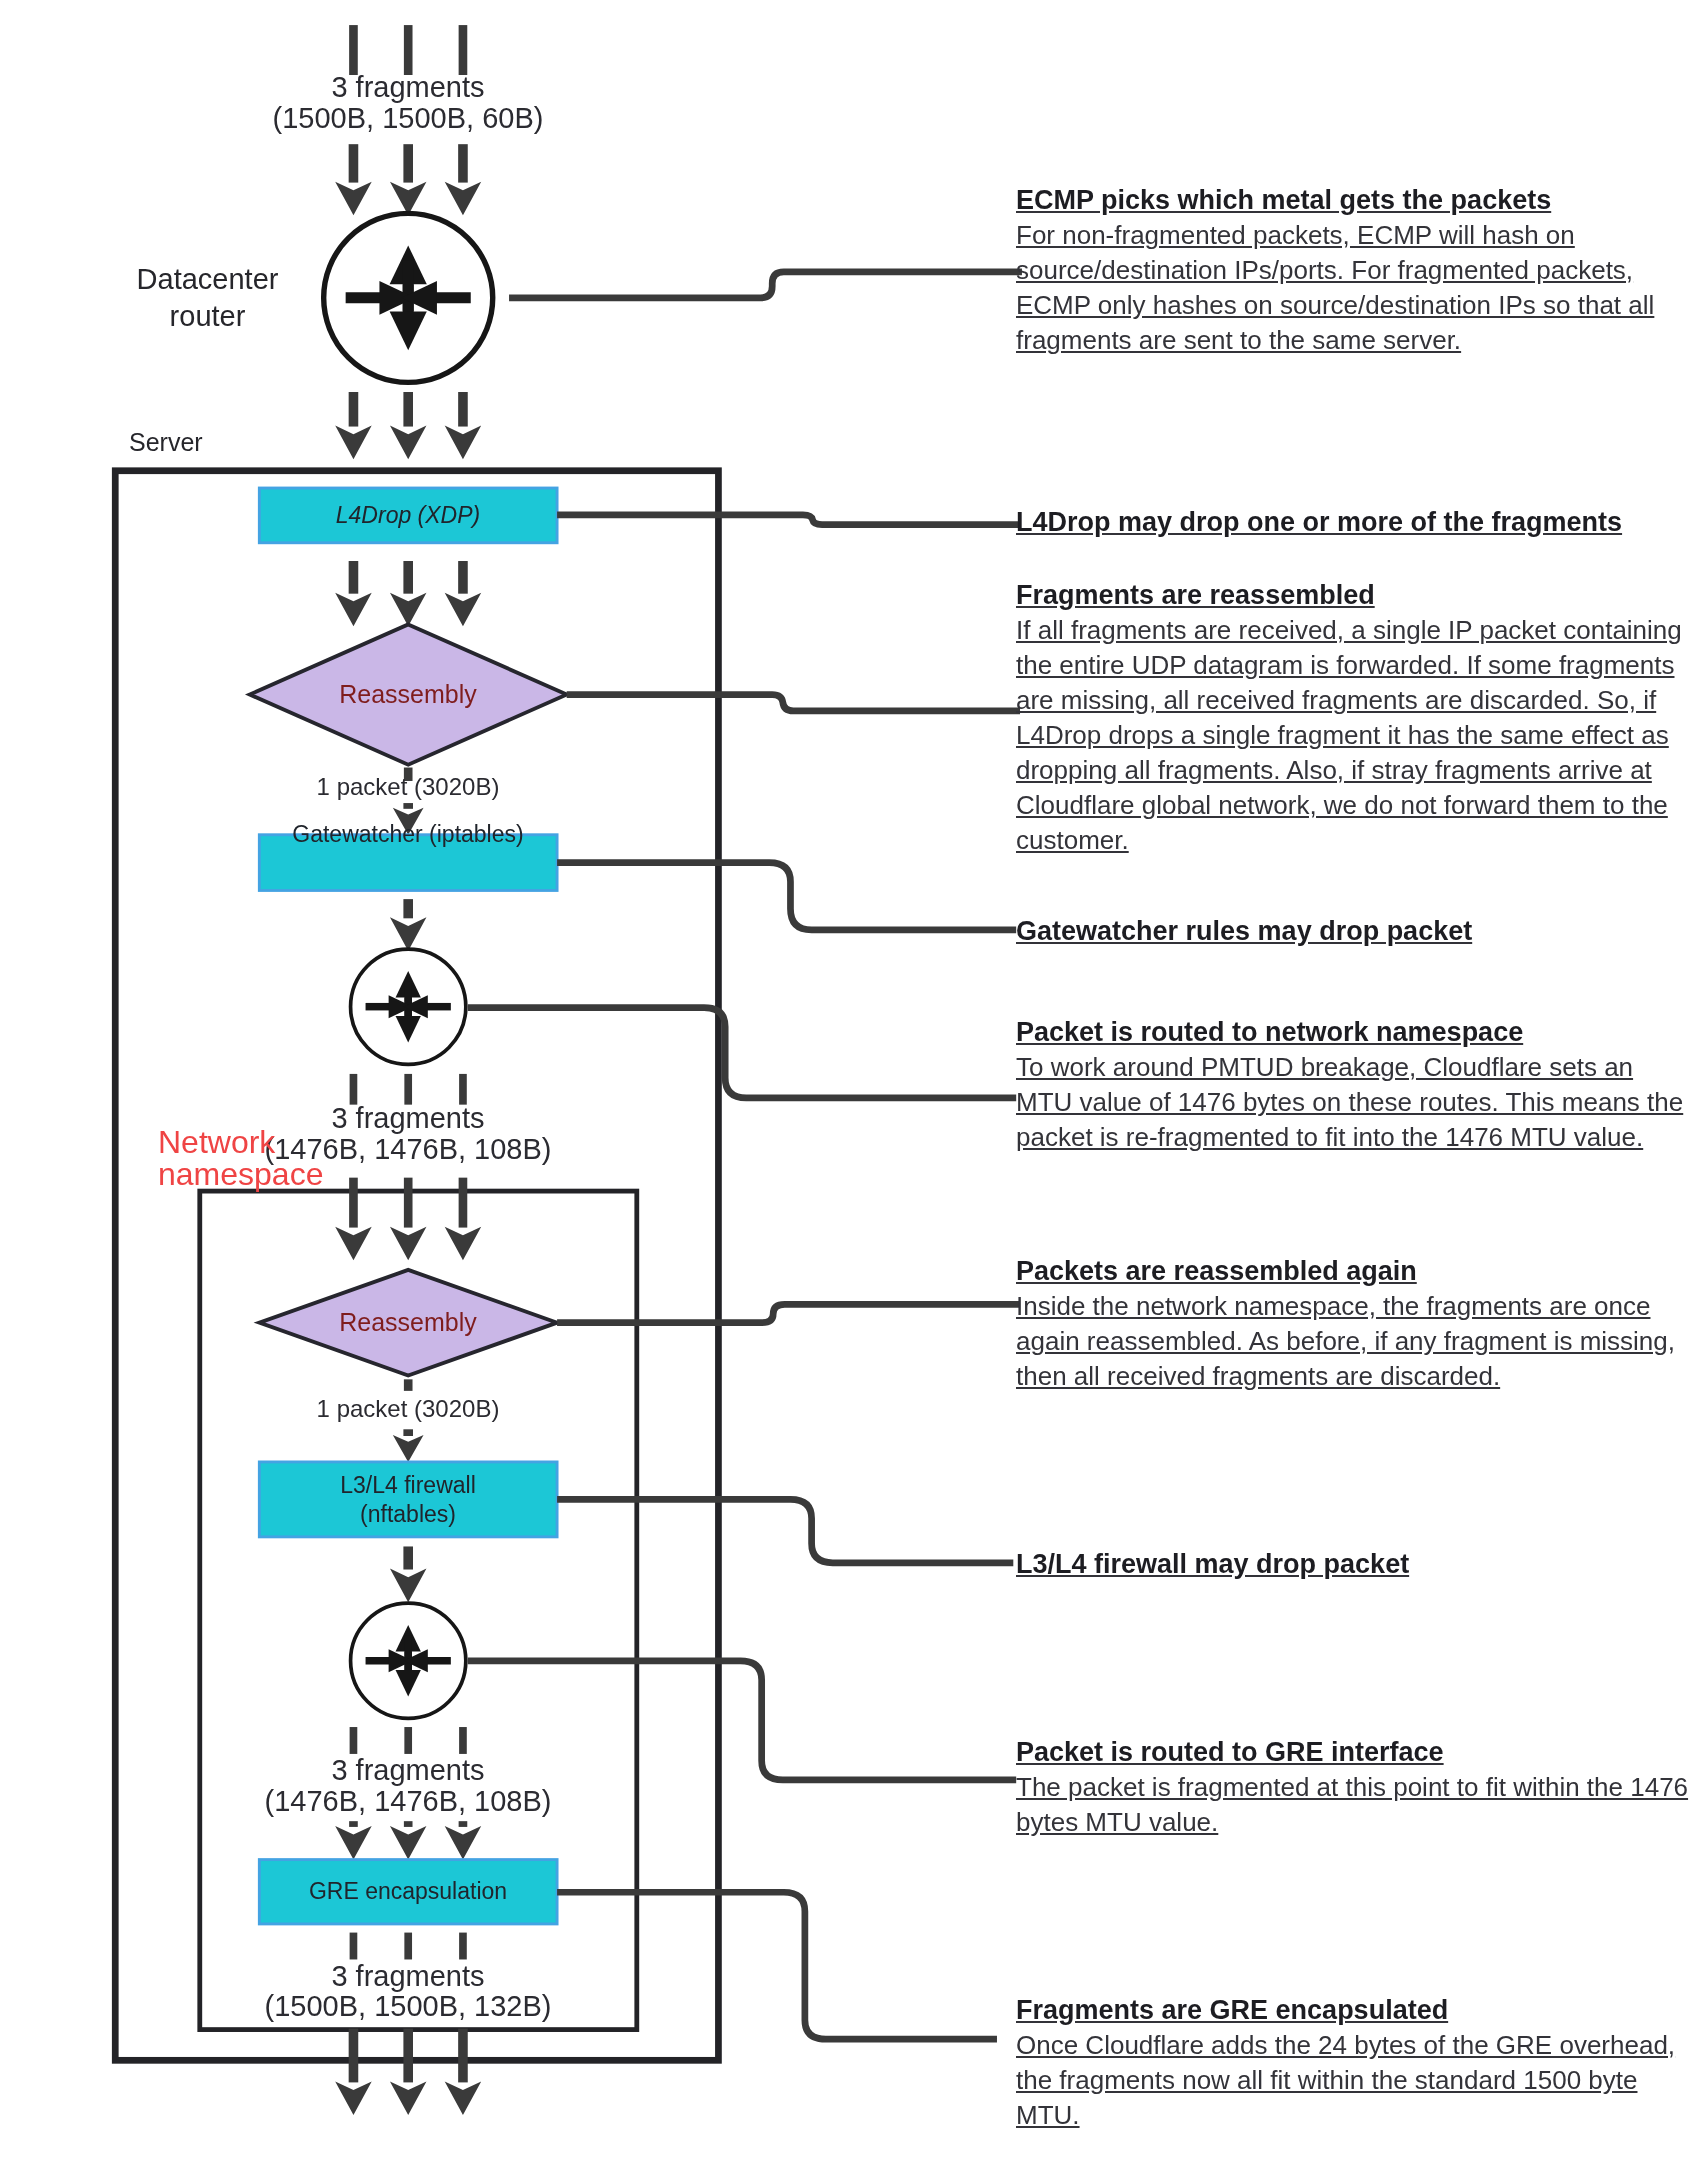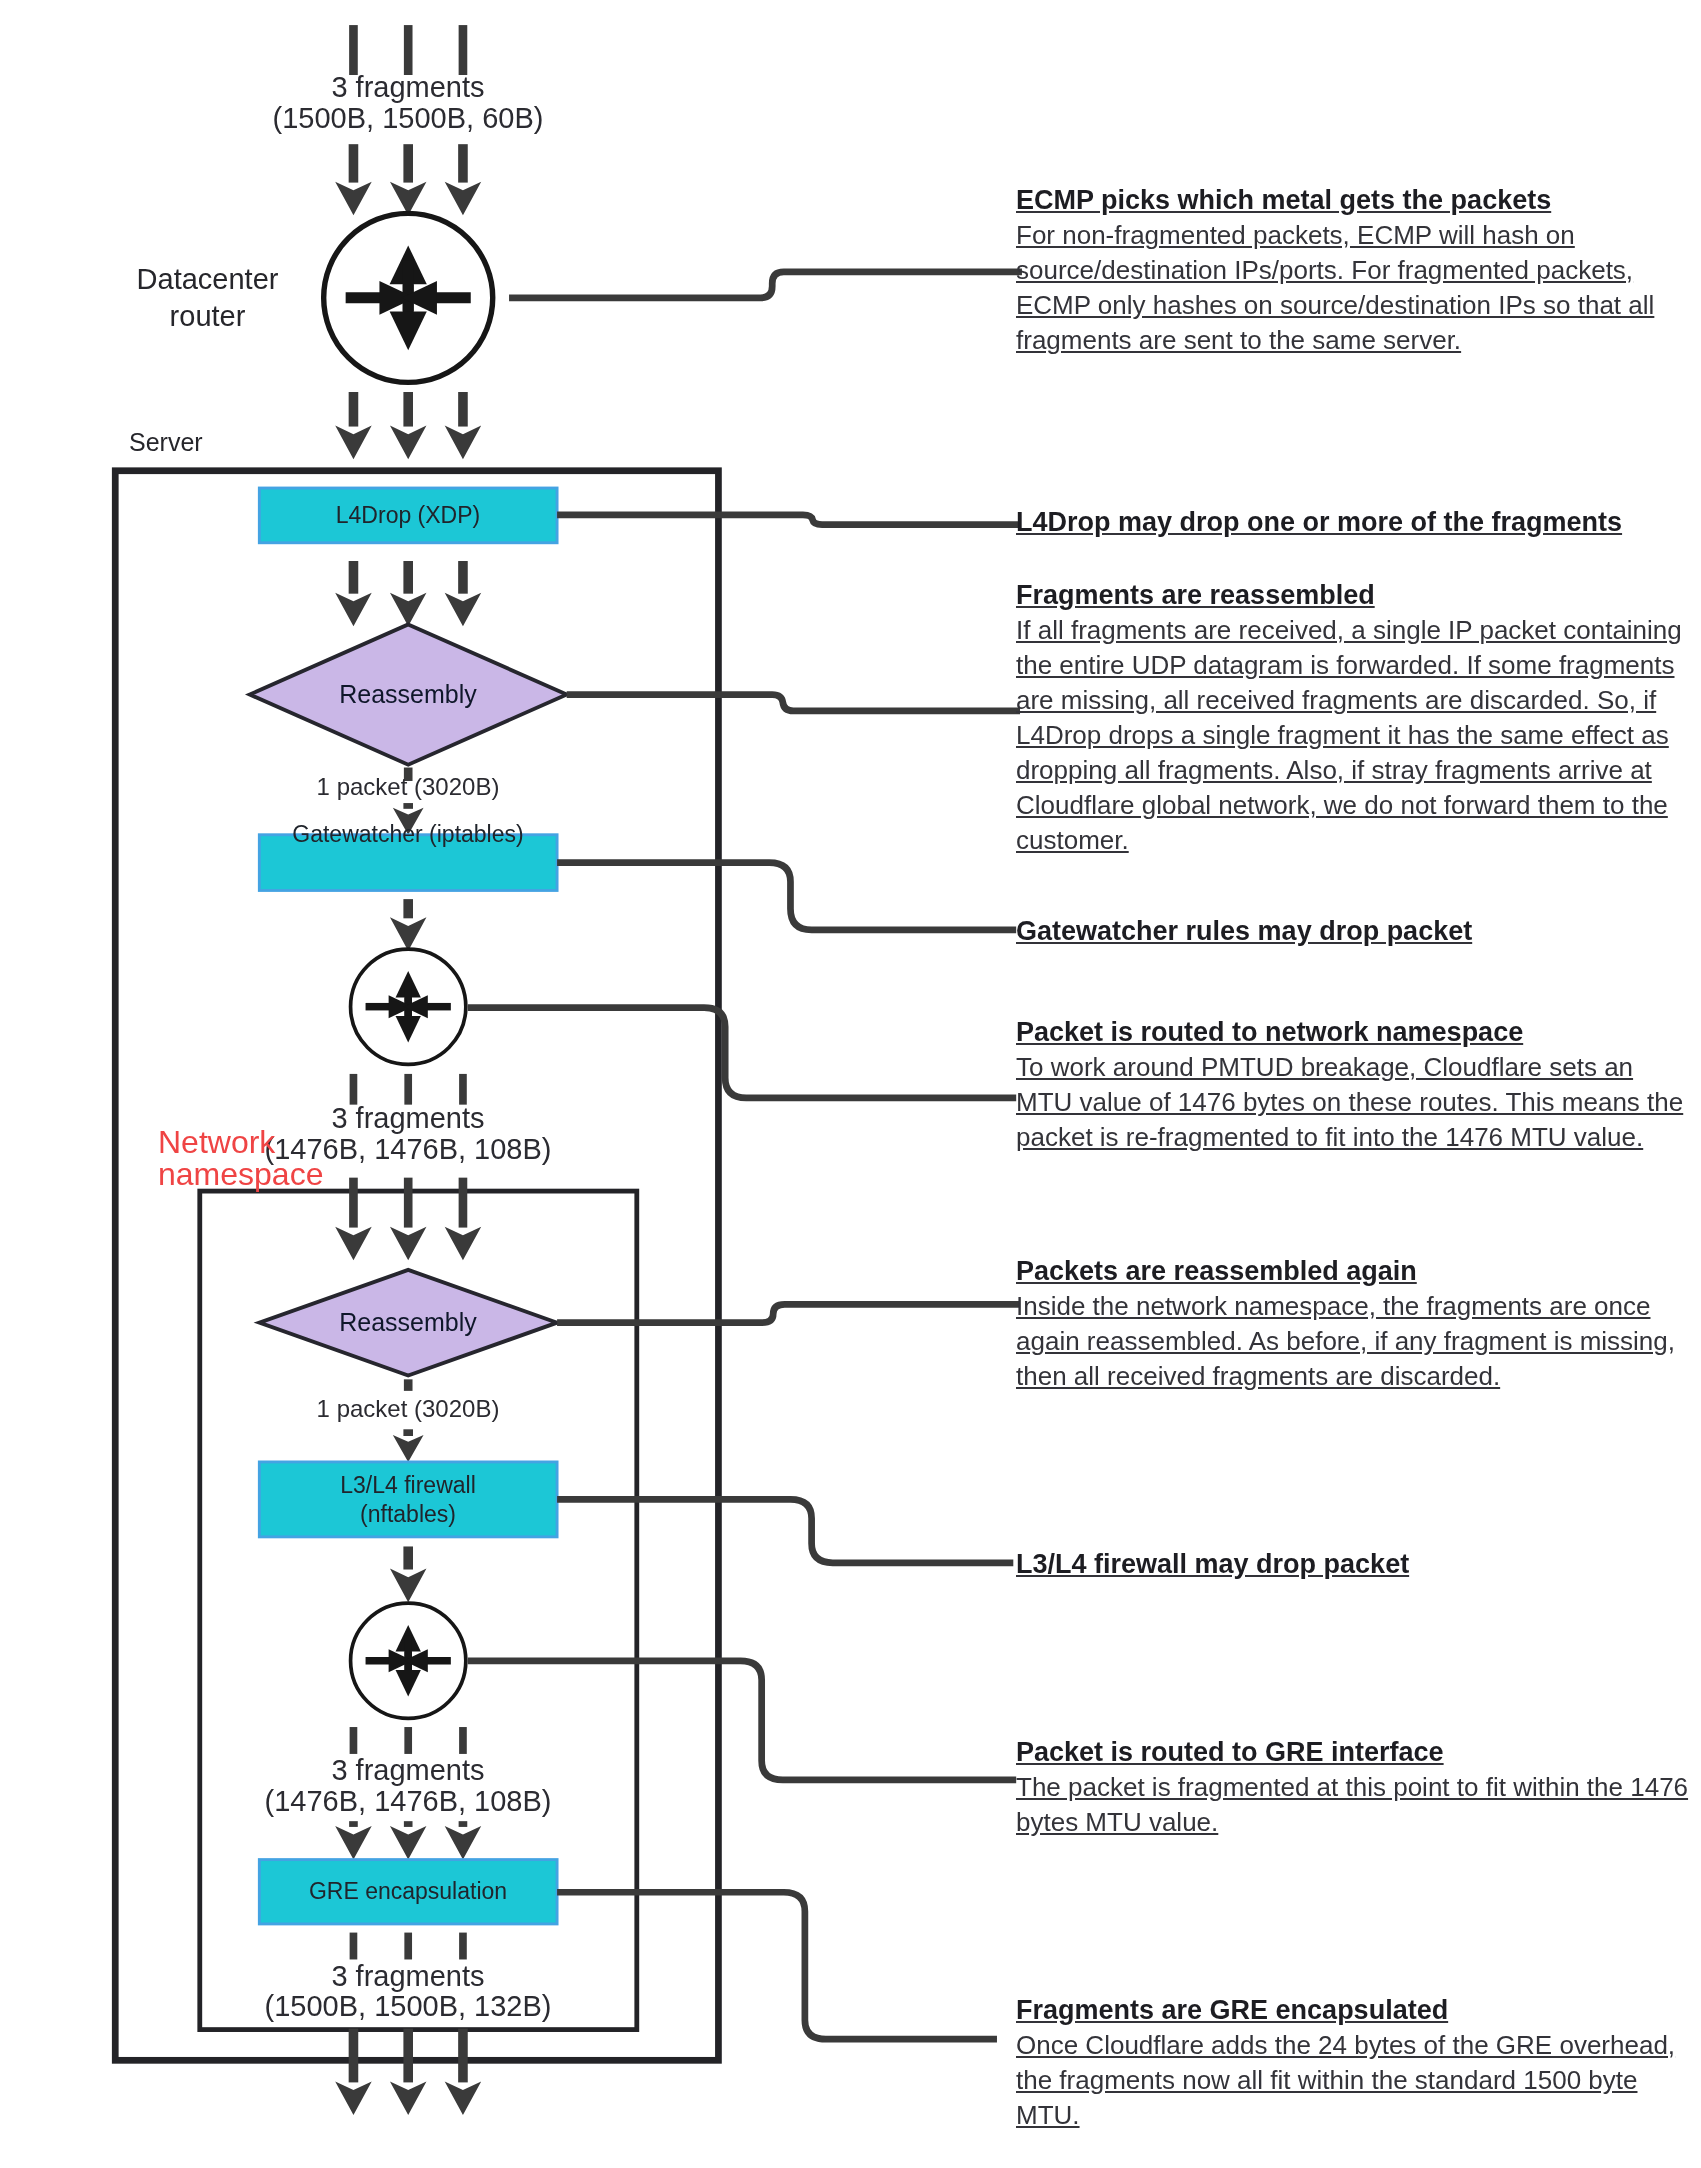--- a/index.html
+++ b/index.html
@@ -4,26 +4,26 @@
 <style>
   html,body{margin:0;padding:0;background:#ffffff;}
   #canvas{position:relative;width:1701px;height:2168px;background:#ffffff;overflow:hidden;
           font-family:"Liberation Sans",sans-serif;}
   #diagram-svg{position:absolute;left:0;top:0;}
   .lbl{position:absolute;color:#2b2b31;white-space:nowrap;}
   .ctr{left:216px;width:384px;text-align:center;}
   .frag{font-size:29px;line-height:29px;}
   .pkt{font-size:24px;line-height:33px;text-align:center;}
   .boxlbl{font-size:23px;line-height:29px;color:#20242b;}
-  .diamondlbl{font-size:25px;color:#0f172a;}
+  .diamondlbl{font-size:25px;color:#7f1d1d;}
   
   .frag-top-1{top:73px;}   .frag-top-2{top:104px;}
   .dc-router{left:104px;top:261px;width:207px;text-align:center;font-size:29px;line-height:37px;white-space:normal;color:#26262b;}
   .server-lbl{left:129px;top:428px;font-size:25px;color:#26262b;}
-  .l4drop-lbl{top:501px;}
+  .l4drop-lbl{top:501px;font-style:italic;}
   .reass1-lbl{top:680px;}
   .pkt1-lbl{top:770px;}
   .gw-lbl{top:820px;}
   .frag-m1-1{top:1104px;} .frag-m1-2{top:1135px;}
   .netns-lbl{left:158px;top:1126px;width:168px;font-size:32px;line-height:32px;white-space:normal;color:#ef4444;}
   .reass2-lbl{top:1308px;}
   .pkt2-lbl{top:1392px;}
   .l3l4-lbl{top:1471px;white-space:normal;line-height:29px;}
   .frag-m2-1{top:1756px;} .frag-m2-2{top:1787px;}
   .gre-lbl{top:1877px;}

